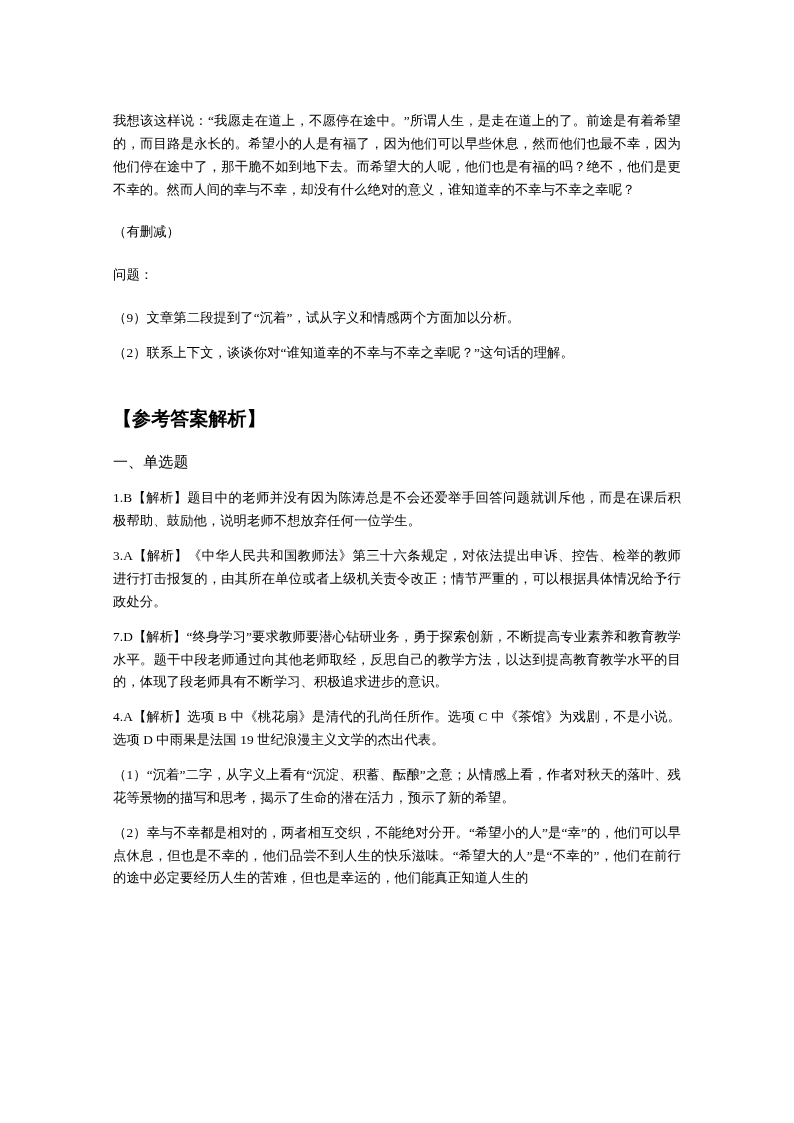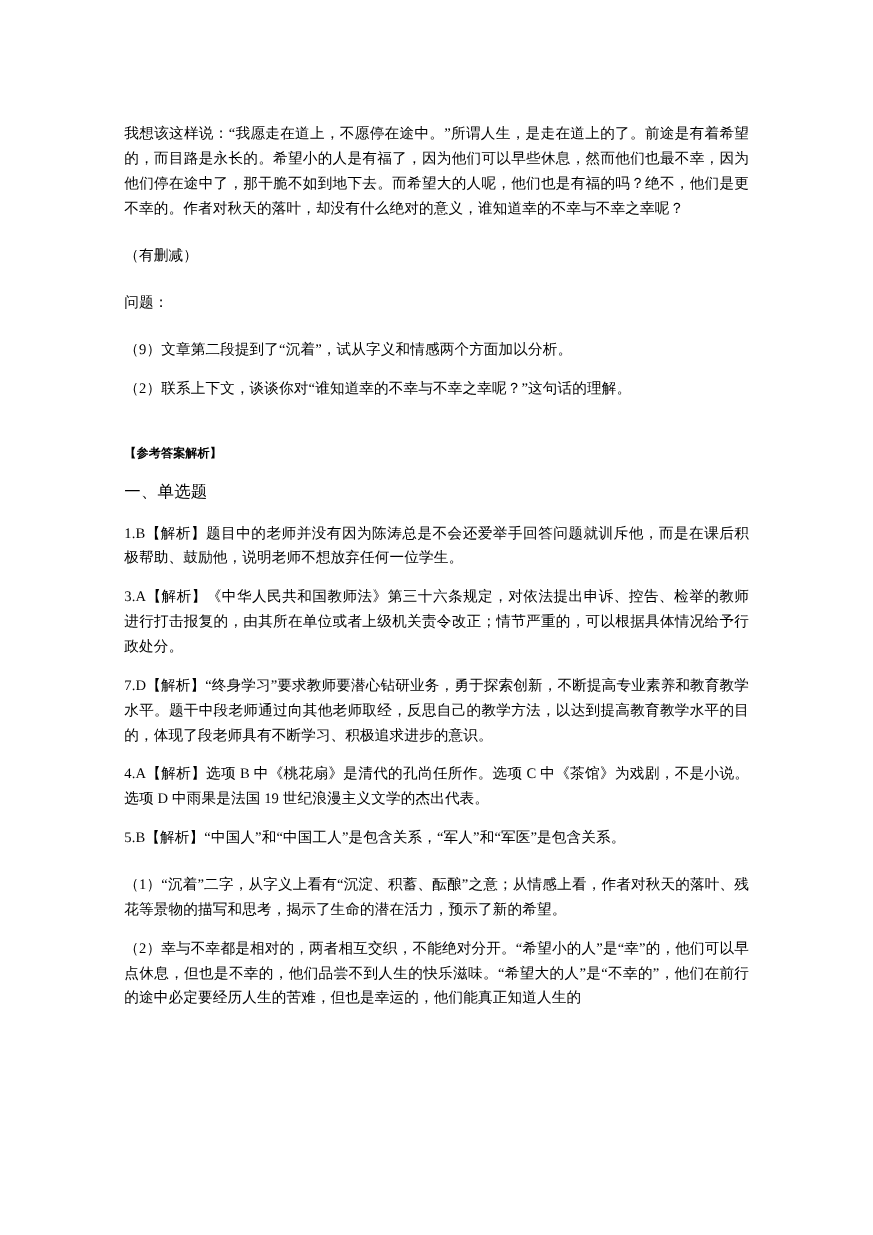--- a/index.html
+++ b/index.html
@@ -29,59 +29,58 @@
     line-height: 1.72;
     text-align: justify;
     text-justify: inter-ideograph;
     letter-spacing: 0.1px;
   }
   p.gap {
     margin-bottom: 20px;
   }
   .heading {
     margin: 0 0 14px 0;
-    font-size: 11px;
+    font-size: 19px;
     line-height: 1.72;
     font-weight: bold;
   }
   .section-title {
     margin: 0 0 12px 0;
     font-size: 15px;
     line-height: 1.72;
   }
   .big-gap {
     height: 18px;
   }
 </style>
 </head>
 <body>
 
 <div class="page">
   <div class="doc-body">
 
-    <p class="gap">我想该这样说：“我愿走在道上，不愿停在途中。”所谓人生，是走在道上的了。前途是有着希望的，而目路是永长的。希望小的人是有福了，因为他们可以早些休息，然而他们也最不幸，因为他们停在途中了，那干脆不如到地下去。而希望大的人呢，他们也是有福的吗？绝不，他们是更不幸的。作者对秋天的落叶，却没有什么绝对的意义，谁知道幸的不幸与不幸之幸呢？</p>
+    <p class="gap">我想该这样说：“我愿走在道上，不愿停在途中。”所谓人生，是走在道上的了。前途是有着希望的，而目路是永长的。希望小的人是有福了，因为他们可以早些休息，然而他们也最不幸，因为他们停在途中了，那干脆不如到地下去。而希望大的人呢，他们也是有福的吗？绝不，他们是更不幸的。然而人间的幸与不幸，却没有什么绝对的意义，谁知道幸的不幸与不幸之幸呢？</p>
 
     <p class="gap">（有删减）</p>
 
     <p class="gap">问题：</p>
 
     <p>（9）文章第二段提到了“沉着”，试从字义和情感两个方面加以分析。</p>
 
     <p class="gap">（2）联系上下文，谈谈你对“谁知道幸的不幸与不幸之幸呢？”这句话的理解。</p>
 
     <div class="big-gap"></div>
 
     <p class="heading">【参考答案解析】</p>
 
     <p class="section-title">一、单选题</p>
 
     <p>1.B【解析】题目中的老师并没有因为陈涛总是不会还爱举手回答问题就训斥他，而是在课后积极帮助、鼓励他，说明老师不想放弃任何一位学生。</p>
     <p>3.A【解析】《中华人民共和国教师法》第三十六条规定，对依法提出申诉、控告、检举的教师进行打击报复的，由其所在单位或者上级机关责令改正；情节严重的，可以根据具体情况给予行政处分。</p>
     <p>7.D【解析】“终身学习”要求教师要潜心钻研业务，勇于探索创新，不断提高专业素养和教育教学水平。题干中段老师通过向其他老师取经，反思自己的教学方法，以达到提高教育教学水平的目的，体现了段老师具有不断学习、积极追求进步的意识。</p>
     <p>4.A【解析】选项 B 中《桃花扇》是清代的孔尚任所作。选项 C 中《茶馆》为戏剧，不是小说。选项 D 中雨果是法国 19 世纪浪漫主义文学的杰出代表。</p>
-    <p class="gap">5.B【解析】“中国人”和“中国工人”是包含关系，“军人”和“军医”是包含关系。</p>
 
 
     <p>（1）“沉着”二字，从字义上看有“沉淀、积蓄、酝酿”之意；从情感上看，作者对秋天的落叶、残花等景物的描写和思考，揭示了生命的潜在活力，预示了新的希望。</p>
     <p>（2）幸与不幸都是相对的，两者相互交织，不能绝对分开。“希望小的人”是“幸”的，他们可以早点休息，但也是不幸的，他们品尝不到人生的快乐滋味。“希望大的人”是“不幸的”，他们在前行的途中必定要经历人生的苦难，但也是幸运的，他们能真正知道人生的</p>
 
   </div>
 </div>
 
 </body></html>

